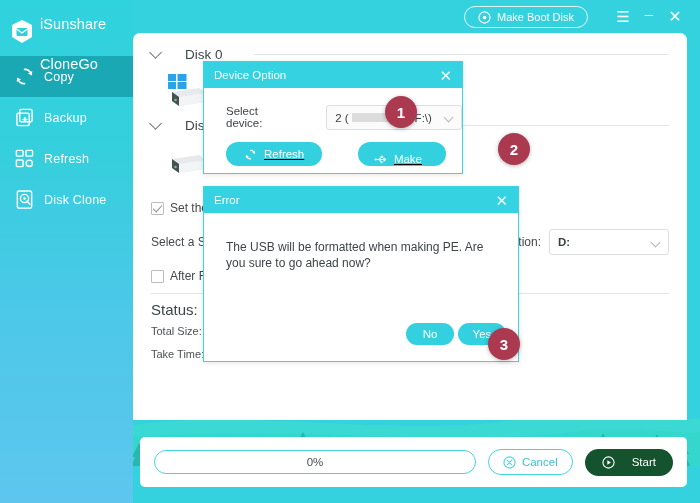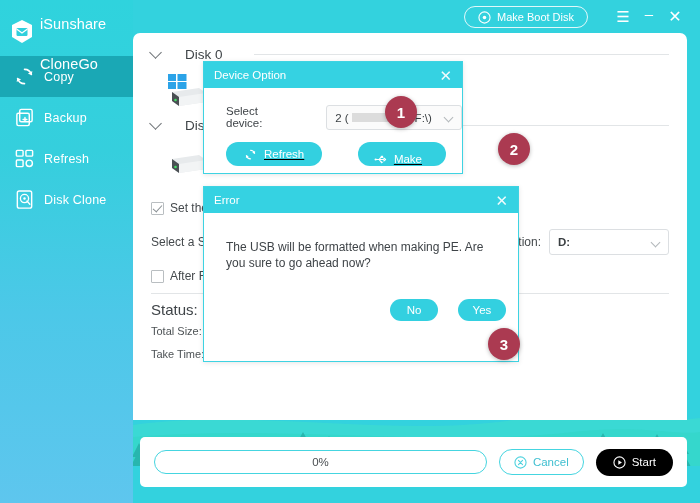--- a/index.html
+++ b/index.html
@@ -141,23 +141,23 @@
     display: flex; align-items: center; justify-content: center;
     font-size: 11.5px; color: #4a4f52; background: #fff;
   }
   .btn-cancel {
     display: flex; align-items: center; gap: 6px;
     height: 26px; padding: 0 14px; border-radius: 13px;
     border: 1.3px solid #45d5e0; color: #3fbfd0; font-size: 11.5px;
     background: #fff; cursor: pointer;
   }
   .btn-start {
-    display: flex; align-items: center; gap: 6px;
+    display: flex; align-items: center; gap: 17px;
     height: 27px; padding: 0 17px; border-radius: 14px;
-    background: #000000; color: #fff; font-size: 11.5px;
+    background: #14532d; color: #fff; font-size: 11.5px;
     border: none; cursor: pointer;
   }
   .mini-icon { width: 13px; height: 13px; flex: none; }
 
   
   .dialog {
     position: absolute;
     background: #ffffff;
     border: 1px solid #3ed3e2;
     box-shadow: 0 1px 5px rgba(0,0,0,.10);
@@ -193,22 +193,22 @@
     height: 24px; padding: 0 18px; border-radius: 12px;
     background: #33d0e0; color: #ffffff; font-size: 11.5px;
     border: none; cursor: pointer;
   }
 
   #dlg-error { left: 203px; top: 186px; width: 316px; height: 176px; }
   .err-msg {
     padding: 26px 22px 0 22px; font-size: 12px; color: #3f4448; line-height: 16px;
   }
   .err-btns {
-    position: absolute; right: 12px; bottom: 40px;
-    display: flex; gap: 20px;
+    position: absolute; right: 12px; bottom: 16px;
+    display: flex; gap: 4px;
   }
   .err-btn {
     width: 48px; height: 22px; border-radius: 11px;
     background: #33d0e0; color: #ffffff; font-size: 11.5px;
     display: flex; align-items: center; justify-content: center;
     border: none; cursor: pointer;
   }
 
   
   .badge {

